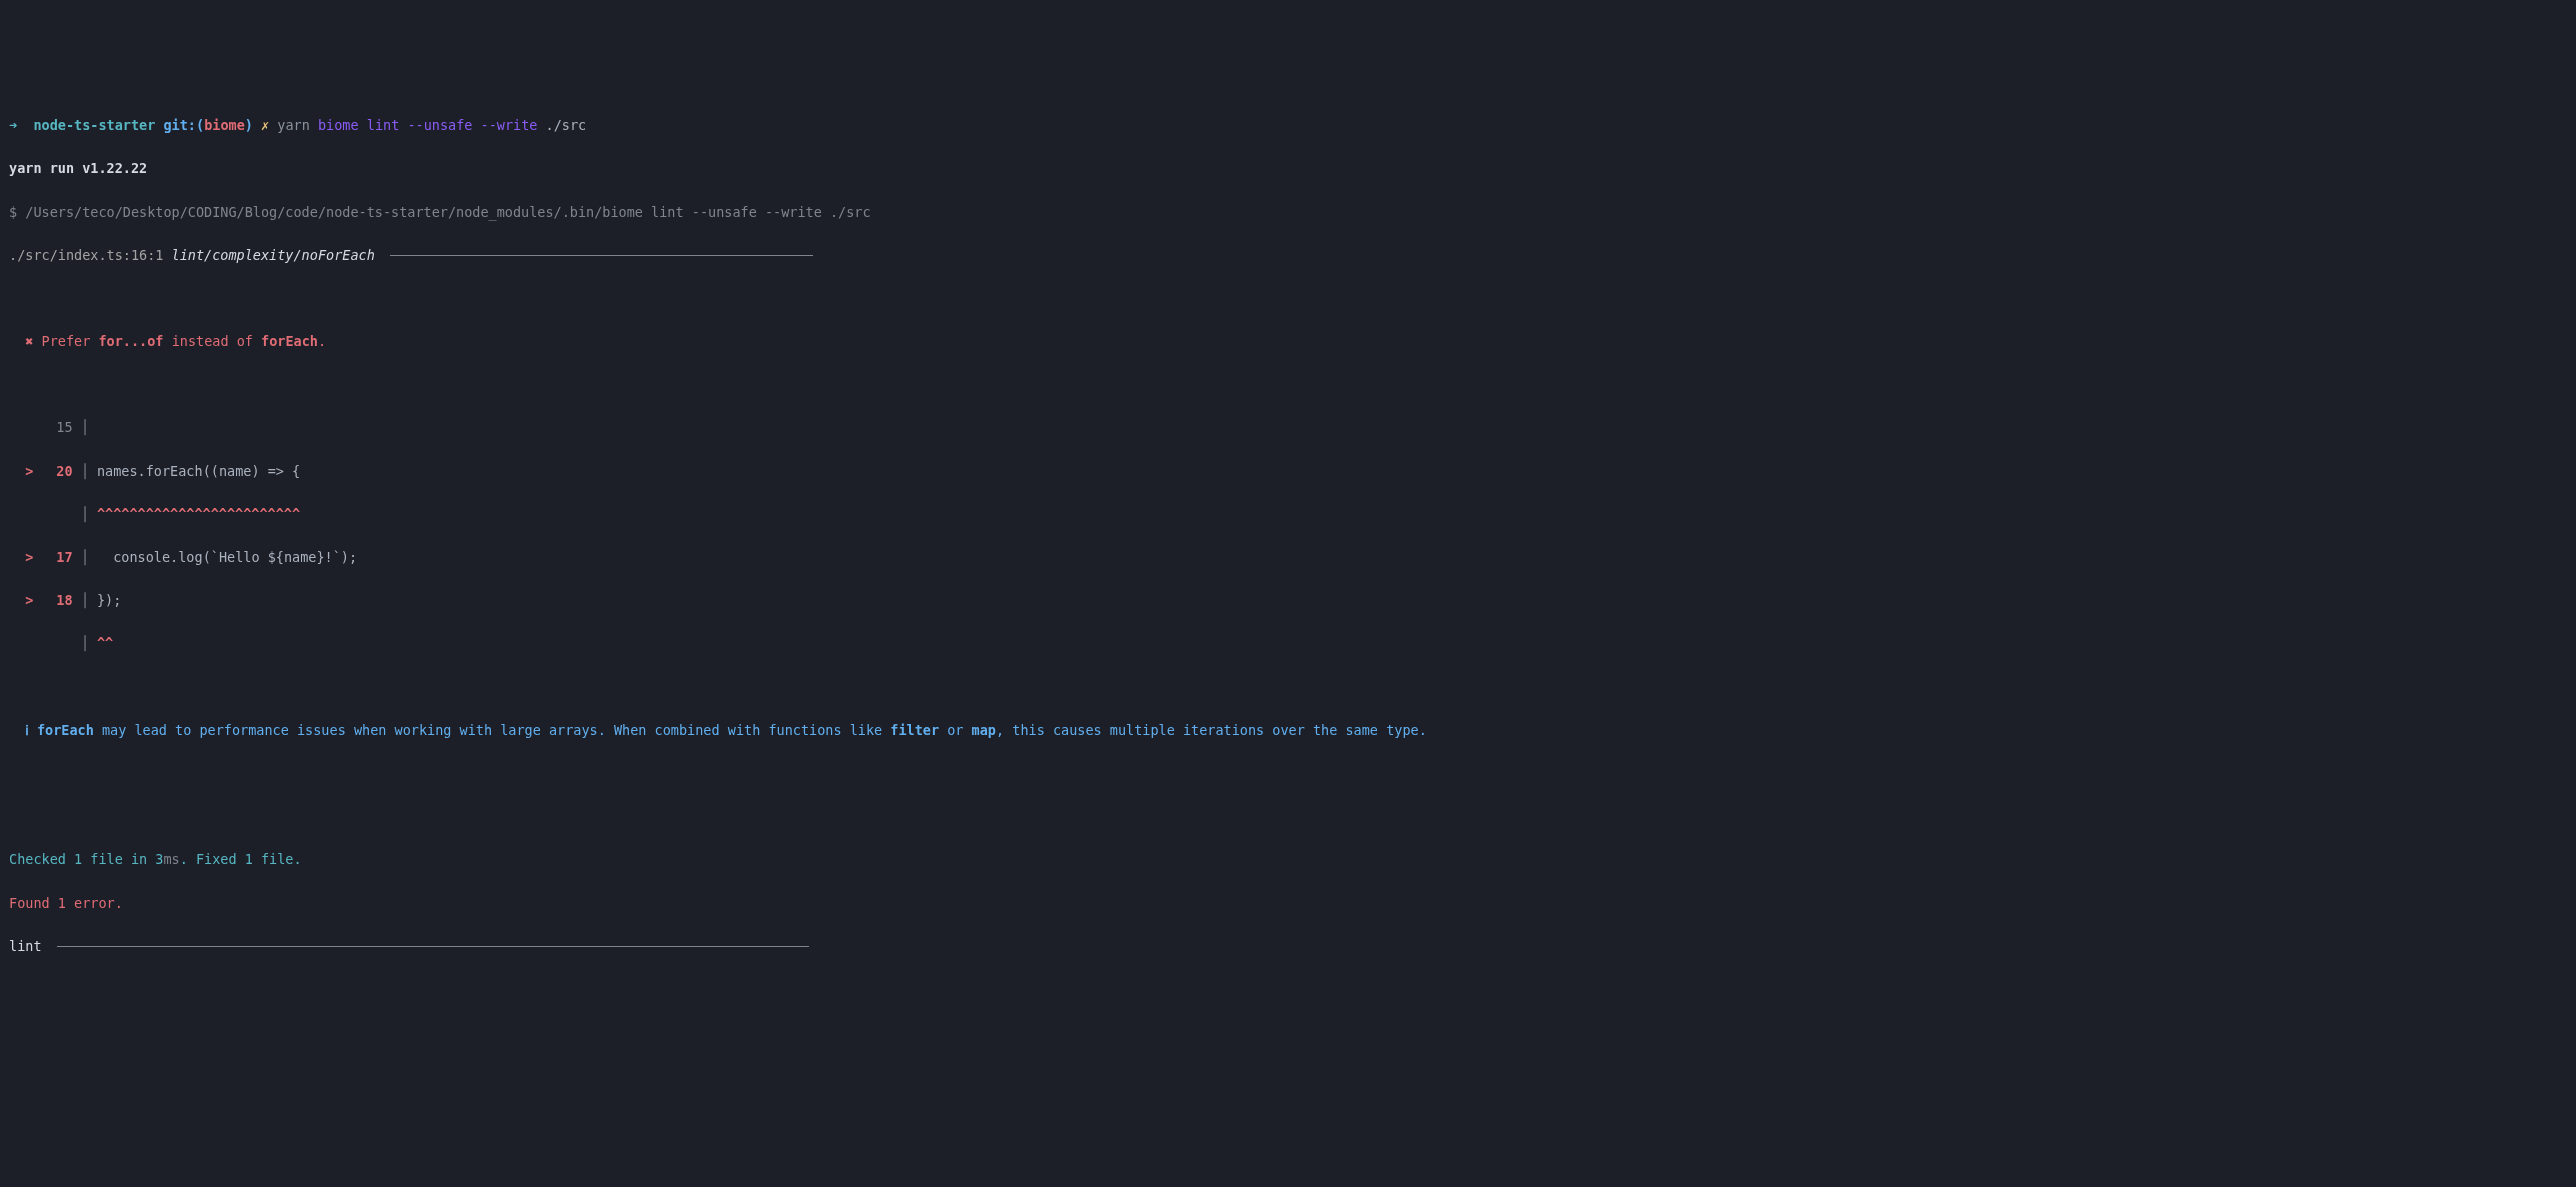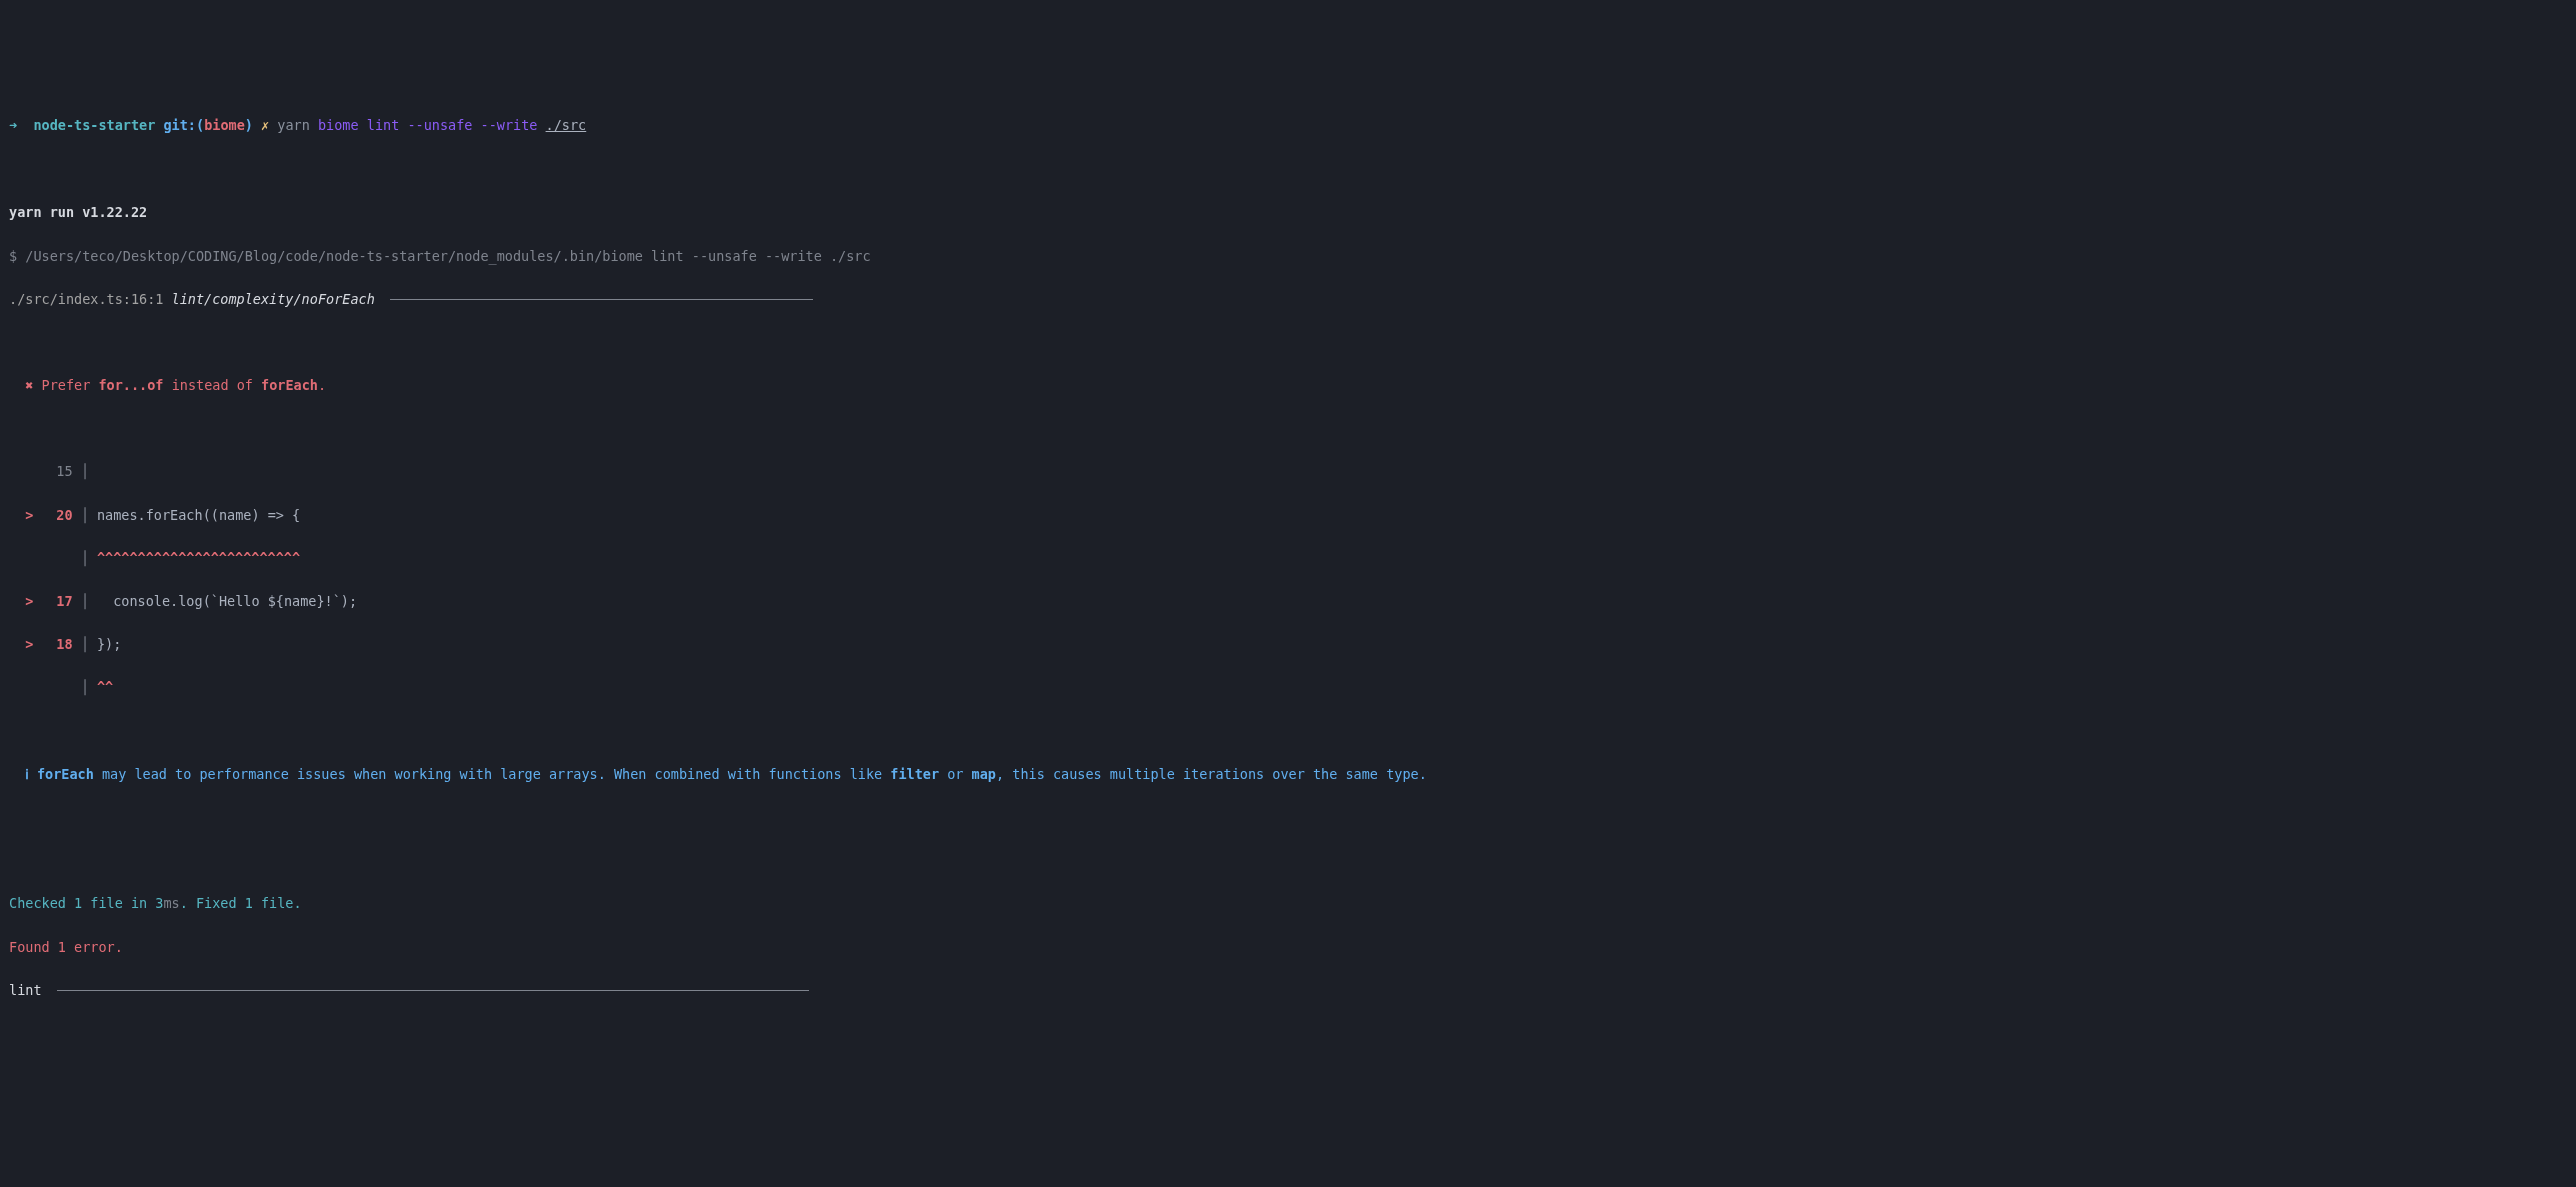--- a/index.html
+++ b/index.html
@@ -14,22 +14,22 @@
       overflow-x: auto;
     }
     .arrow { color: #56b6c2; font-weight: bold; }
     .dir { color: #56b6c2; font-weight: bold; }
     .git { color: #61afef; font-weight: bold; }
     .paren { color: #61afef; font-weight: bold; }
     .branch { color: #e06c75; font-weight: bold; }
     .dirty { color: #e5c07b; font-weight: bold; }
     .cmd-yarn { color: #8a919d; }
     .cmd-exe { color: #8b5cf6; }
-    .cmd-path { color: #abb2bf; text-decoration: underline; }
-    .white { color: #d7dae0; margin-top: 44px; }
+    .cmd-path { color: #abb2bf; }
+    .white { color: #d7dae0; }
     .bold { font-weight: bold; }
     .gray { color: #7f848e; }
     .file-loc { color: #a3a3a3; }
     .rule-title { color: #d7dae0; font-style: italic; }
     .hr { display: inline-block; vertical-align: middle; border-top: 1.8px solid #7f848e; height: 0.9px; }
     .hr-sep { width: 423px; margin-left: 7.2px; }
     .hr-lint { width: 752px; margin-left: 7.2px; }
     .red { color: #e06c75; }
     .red-bold { color: #e06c75; font-weight: bold; }
     .red-x { color: #e06c75; font-weight: bold; }

